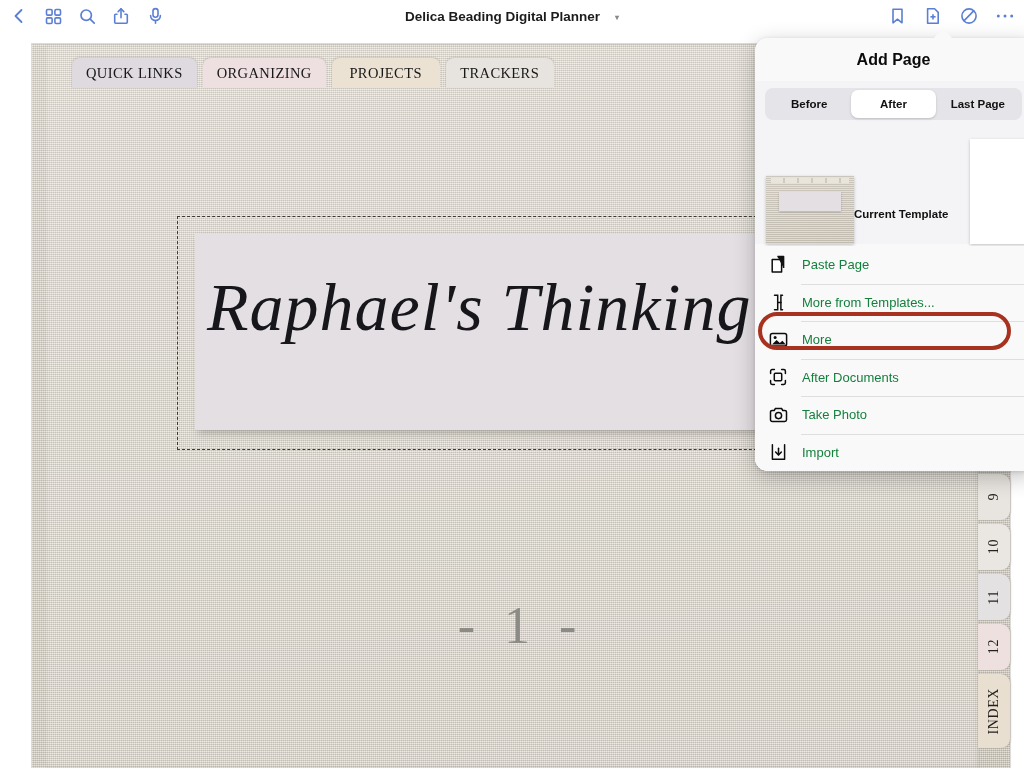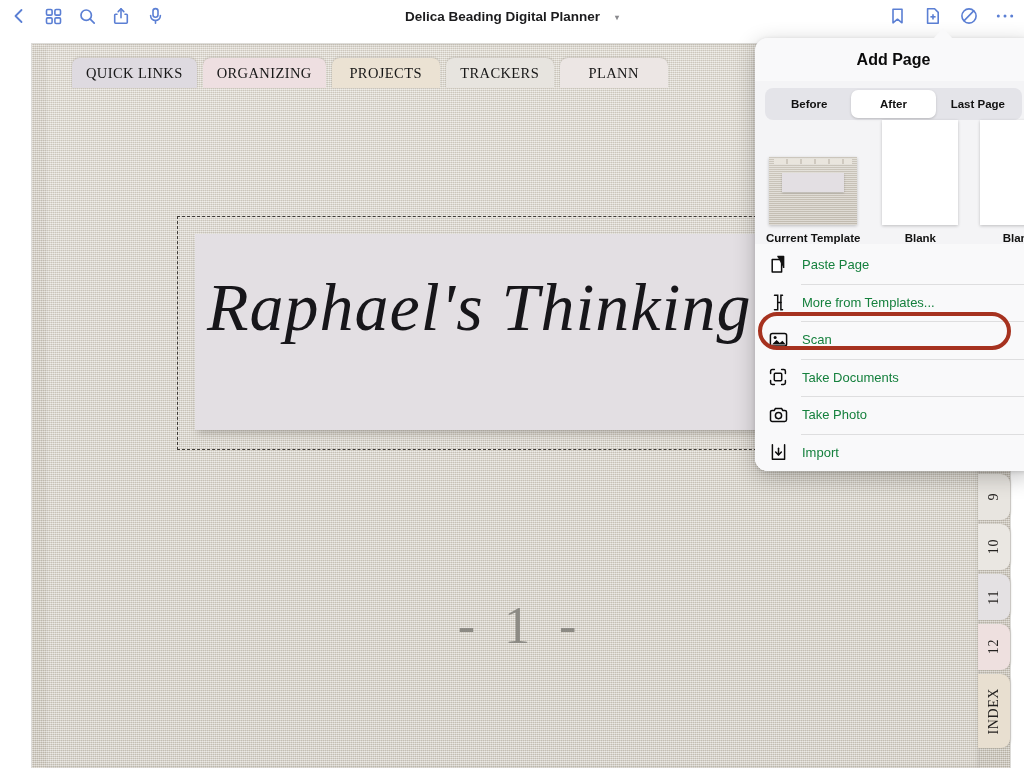--- a/index.html
+++ b/index.html
@@ -154,21 +154,21 @@
     font-size: 11.5px; font-weight: bold; color: #111;
     border-radius: 7px;
   }
   .seg-item.sel { background: #ffffff; box-shadow: 0 1px 2.5px rgba(0,0,0,.18); }
 
   .thumbs {
     display: flex; align-items: flex-end; gap: 22px;
     padding: 15px 0 0 11px; background: #f4f4f6;
     height: 124px;
   }
-  .thumb { display: flex; flex-direction: column; align-items: center; }
+  .thumb { display: flex; flex-direction: row; align-items: center; }
   .thumb-img {
     background: #fff; box-shadow: 0 1px 3px rgba(0,0,0,.22);
   }
   .thumb-cur {
     width: 88px; height: 68px;
     background:
       repeating-linear-gradient(0deg, rgba(255,255,255,.38) 0px, rgba(255,255,255,.38) 1px, rgba(150,143,132,.15) 1px, rgba(150,143,132,.15) 2px),
       linear-gradient(170deg, #d6d1c7, #c8c2b7);
     position: relative;
   }
@@ -295,23 +295,20 @@
           </div>
           <div class="tab" style="background: rgb(238, 223, 225);">
             <span>ORGANIZING</span>
           </div>
           <div class="tab" style="background: rgb(235, 226, 211);">
             <span>PROJECTS</span>
           </div>
           <div class="tab" style="background: rgb(231, 228, 223);">
             <span>TRACKERS</span>
           </div>
-          <div class="tab" style="background: rgb(236, 230, 228);">
-            <span>PLANN</span>
-          </div>
         </div>
 
       <div class="vtabs">
           <div class="vtab" style="background: rgb(232, 229, 224); height: 46px;">
             <span>9</span>
           </div>
           <div class="vtab" style="background: rgb(234, 231, 226); height: 46px;">
             <span>10</span>
           </div>
           <div class="vtab" style="background: rgb(228, 225, 227); height: 46px;">
@@ -393,33 +390,33 @@
           <div class="menu-label">More from Templates...</div>
         </div>
         <div class="menu-item">
           <div class="menu-icon">
             <svg width="19" height="17" viewBox="0 0 19 17" fill="none">
               <rect x="1.4" y="2.4" width="16.2" height="12.6" rx="2" stroke="currentColor" stroke-width="1.5"></rect>
               <circle cx="6.1" cy="6.6" r="1.5" fill="currentColor"></circle>
               <path d="M3 13.4 l4.6-4.4 l3.2 3 l2.6-2.3 l3.4 3.7 z" fill="currentColor"></path>
             </svg>
           </div>
-          <div class="menu-label">Scan</div>
+          <div class="menu-label">More</div>
         </div>
         <div class="menu-item">
           <div class="menu-icon">
             <svg width="18" height="18" viewBox="0 0 18 18" fill="none" stroke="currentColor" stroke-width="1.5" stroke-linecap="round">
               <path d="M1.6 5.4 V3.2 a1.6 1.6 0 0 1 1.6-1.6 H5.4"></path>
               <path d="M12.6 1.6 H14.8 a1.6 1.6 0 0 1 1.6 1.6 V5.4"></path>
               <path d="M16.4 12.6 V14.8 a1.6 1.6 0 0 1-1.6 1.6 H12.6"></path>
               <path d="M5.4 16.4 H3.2 a1.6 1.6 0 0 1-1.6-1.6 V12.6"></path>
               <rect x="5.3" y="5.3" width="7.4" height="7.4" rx="1"></rect>
             </svg>
           </div>
-          <div class="menu-label">Take Documents</div>
+          <div class="menu-label">After Documents</div>
         </div>
         <div class="menu-item">
           <div class="menu-icon">
             <svg width="19" height="16" viewBox="0 0 19 16" fill="none" stroke="currentColor" stroke-width="1.5">
               <path d="M1.5 5.1 a1.7 1.7 0 0 1 1.7-1.7 H5.2 L6.4 1.5 h6.2 l1.2 1.9 h2 a1.7 1.7 0 0 1 1.7 1.7 V12.8 a1.7 1.7 0 0 1-1.7 1.7 H3.2 a1.7 1.7 0 0 1-1.7-1.7 z"></path>
               <circle cx="9.5" cy="8.6" r="3.1"></circle>
             </svg>
           </div>
           <div class="menu-label">Take Photo</div>
         </div>

